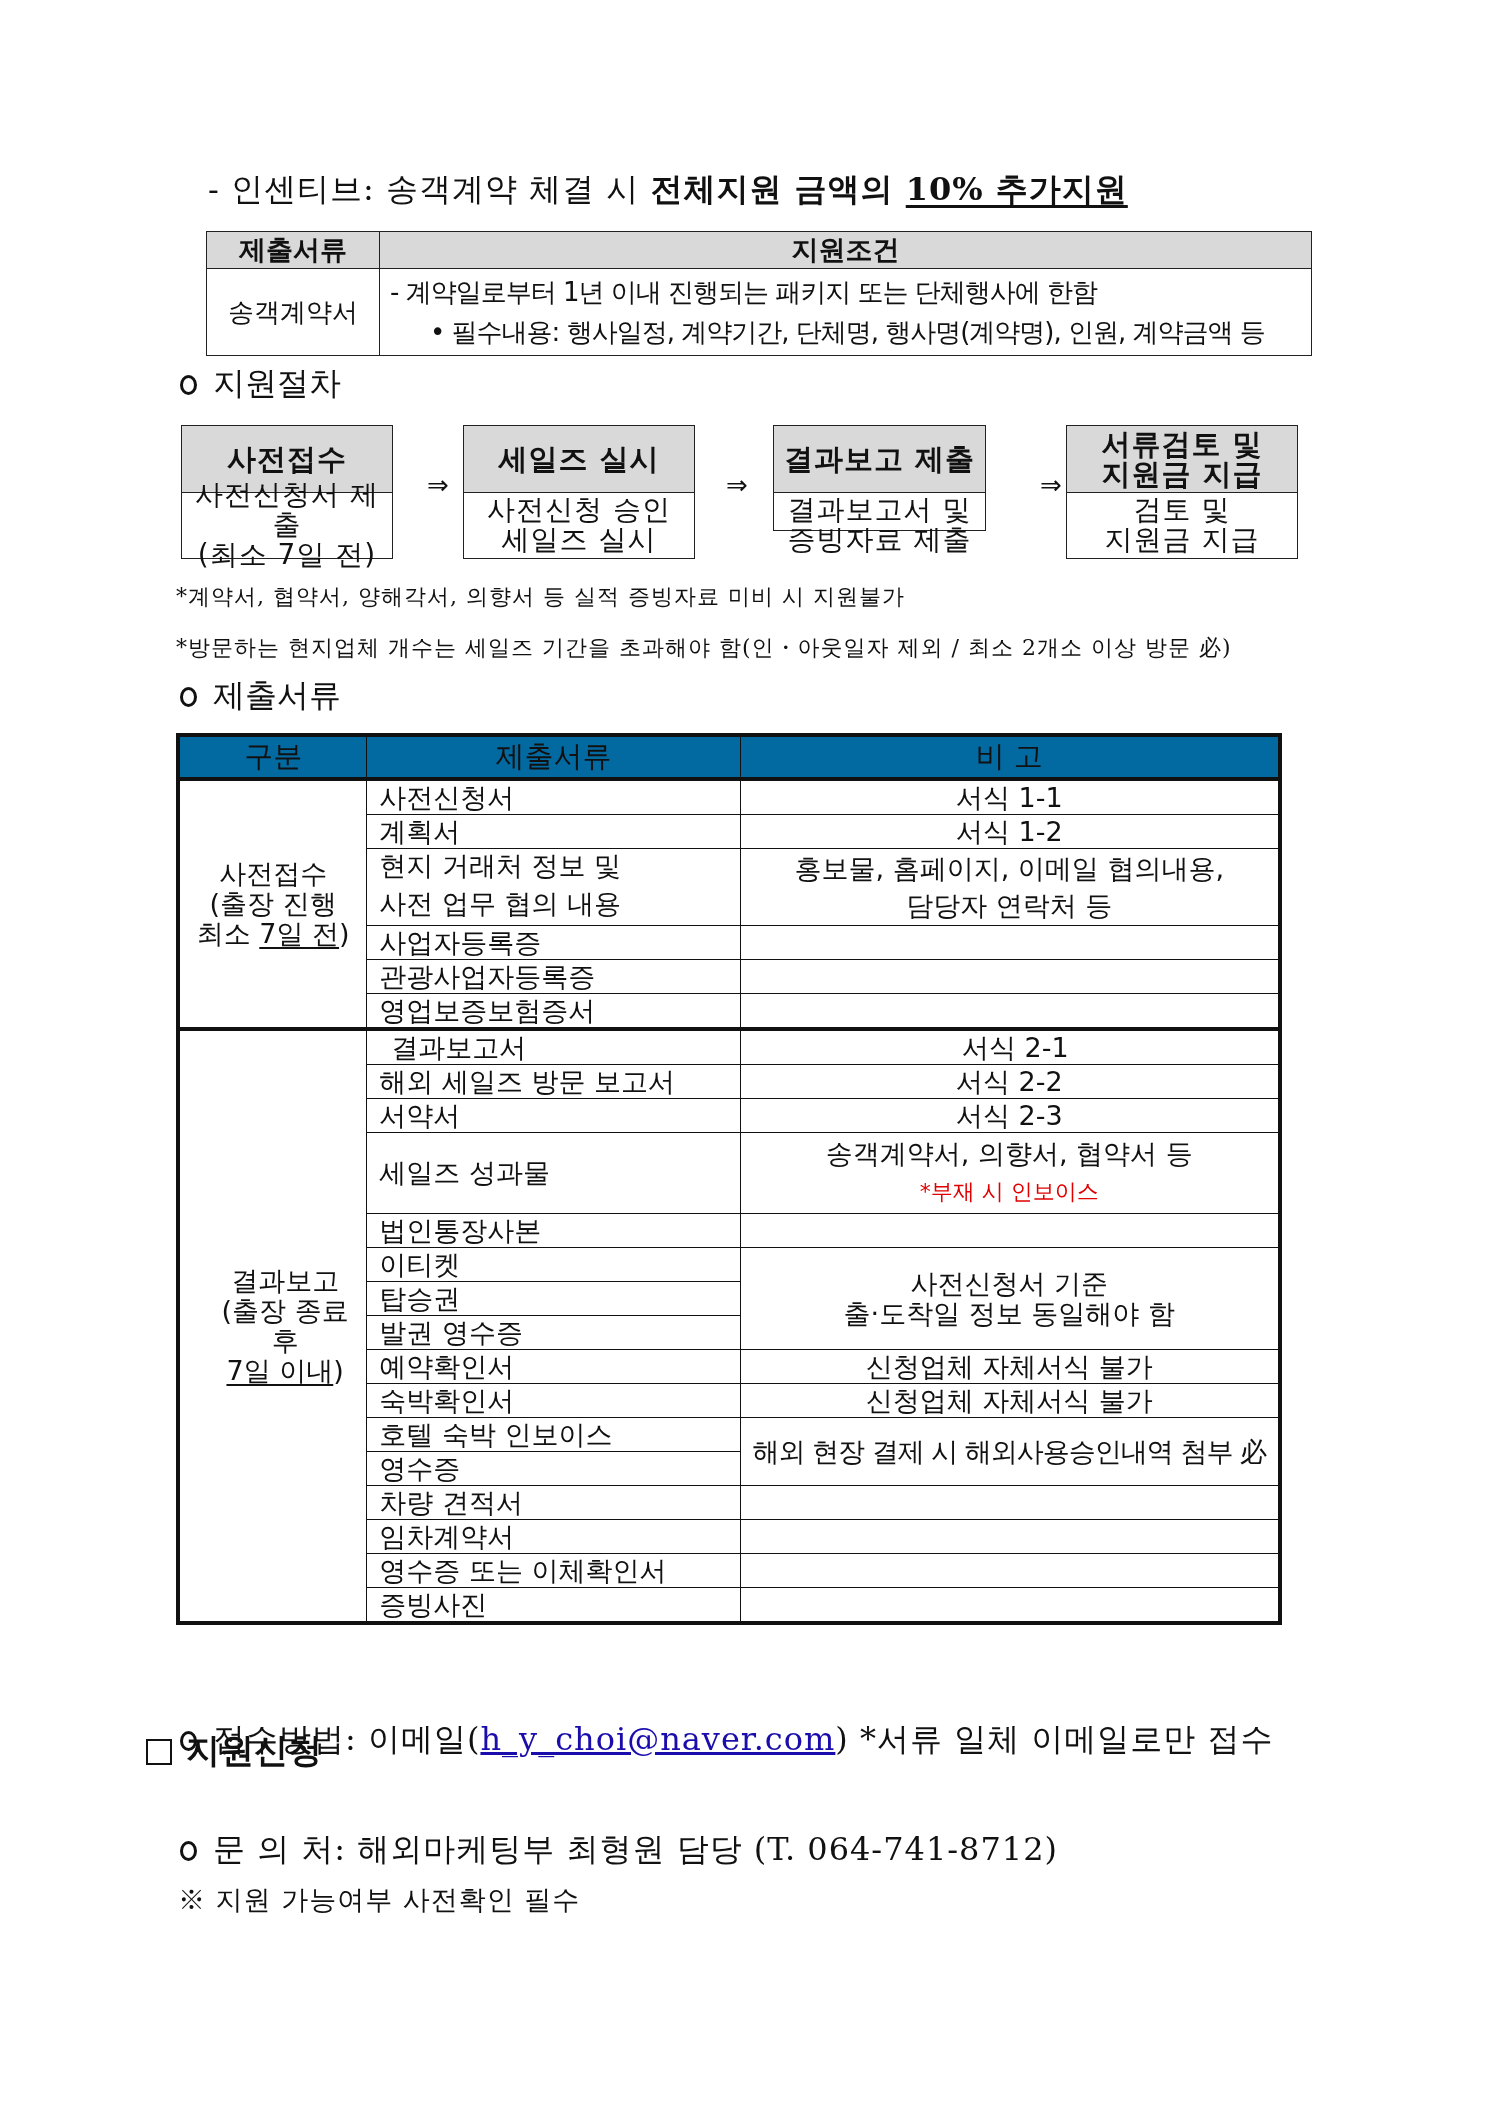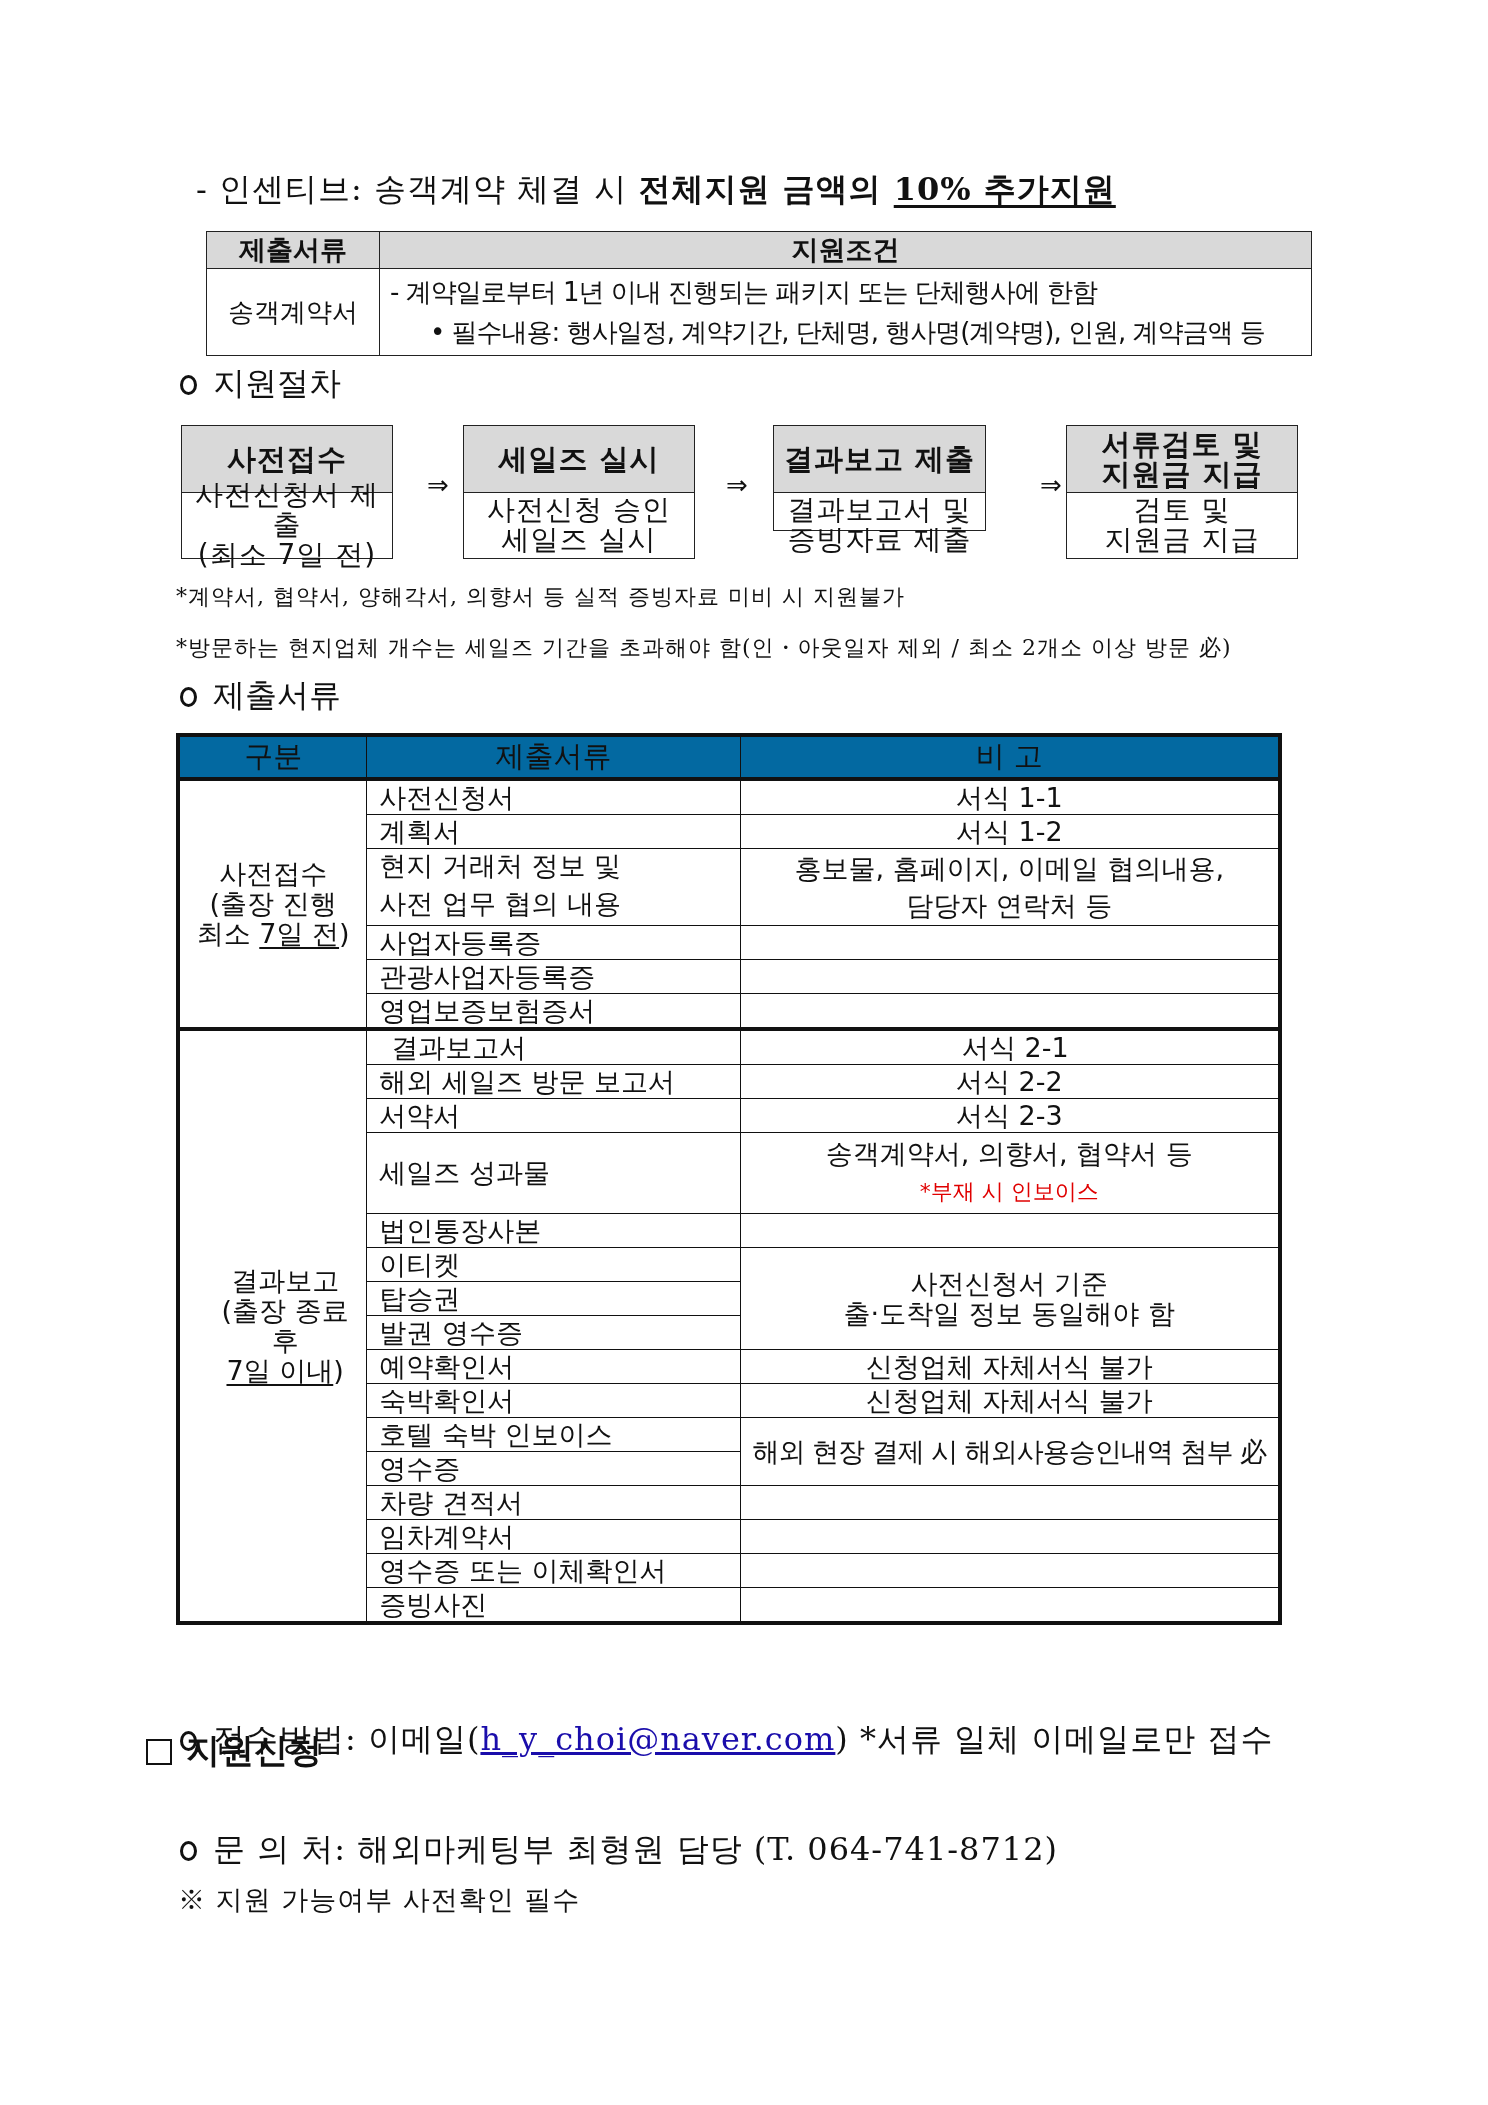--- a/index.html
+++ b/index.html
@@ -2,21 +2,21 @@
 <html><head>
 <meta charset="utf-8">
 <style>
   html, body { margin: 0; padding: 0; background: #ffffff; }
   body { width: 1488px; height: 2105px; position: relative; overflow: hidden;
          font-family: "DejaVu Sans", "Liberation Sans", sans-serif; color: #111; }
   .abs { position: absolute; }
   .serif { font-family: "DejaVu Serif", "Liberation Serif", serif; }
 
   
-  .incentive { left: 196px; top: 168px; font-size: 32px; letter-spacing: 1px; white-space: nowrap; }
+  .incentive { left: 208px; top: 168px; font-size: 32px; letter-spacing: 1px; white-space: nowrap; }
   .incentive b { font-weight: bold; }
   .incentive u { text-decoration: underline; text-underline-offset: 5px; }
 
   
   table { border-collapse: collapse; position: absolute; }
   .t1 { left: 206px; top: 231px; width: 1106px; font-size: 26px; }
   .t1 td, .t1 th { border: 1.5px solid #222; }
   .t1 th { background: #d9d9d9; height: 35px; font-weight: bold; padding: 0; font-size: 27px; }
   .t1 td { height: 82px; vertical-align: middle; }
   .t1 .c1 { width: 170px; text-align: center; }

